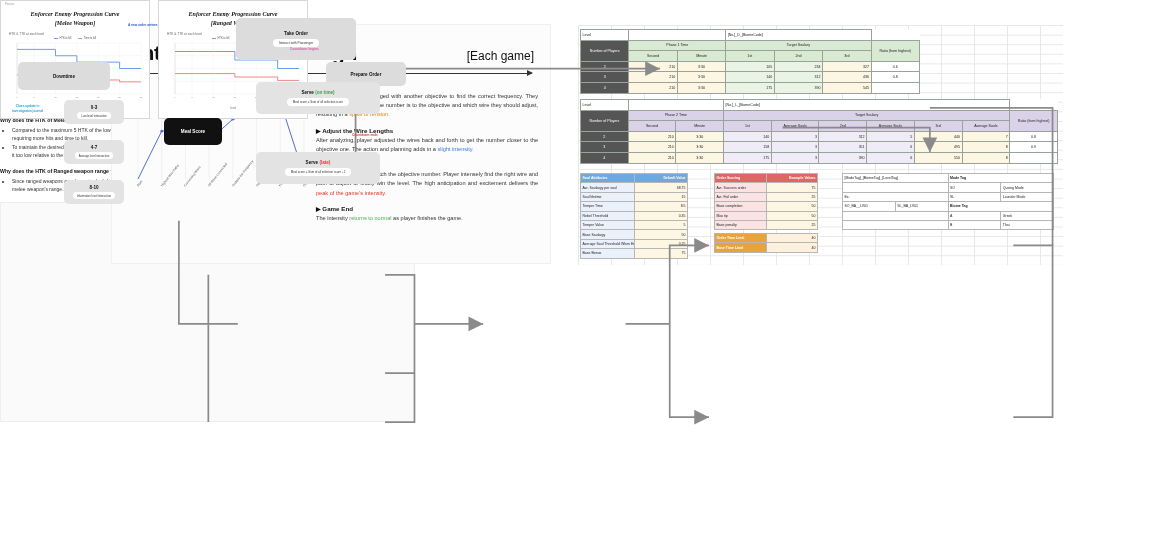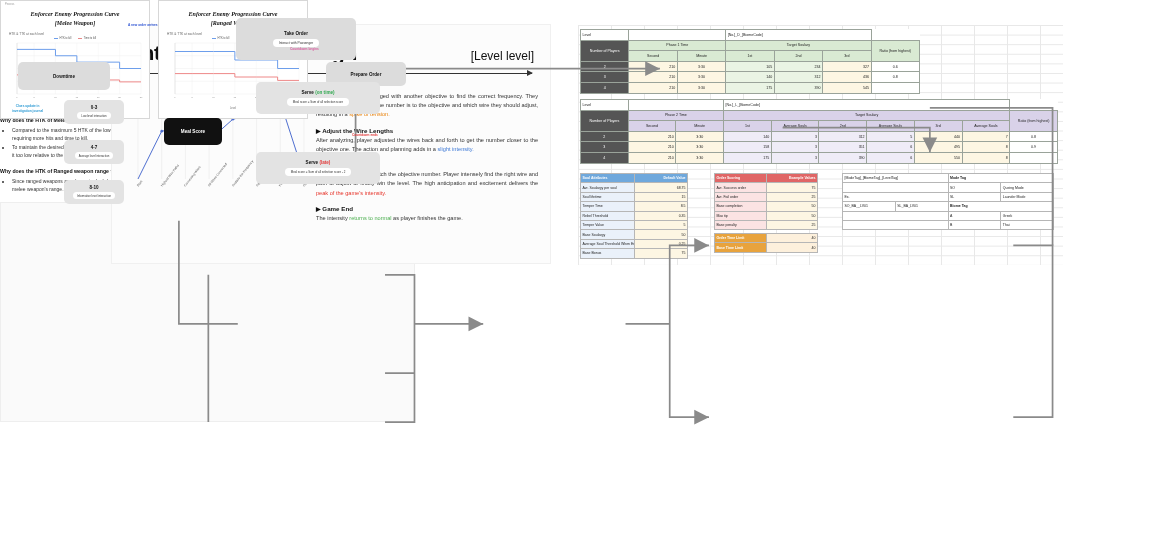--- a/index.html
+++ b/index.html
@@ -86,21 +86,21 @@
   .e-cyan{color:#2f9bd4;}
   .ontime{color:#2fa84f;}
   .late{color:#e23b3b;}
   svg.wires{position:absolute;inset:0;width:100%;height:100%;overflow:visible;}
 </style>
 </head>
 <body>
 
 <div class="panel" id="panelA">
   <div class="title">Intensity Curve Design</div>
-  <div class="eachlevel">[Level level]</div>
+  <div class="eachlevel">[Each game]</div>
   <div class="rule"></div>
 
   <div class="chartbox">
     <svg width="182" height="100" viewBox="0 0 182 100">
       <g id="A-grid">
           <line x1="10" y1="4" x2="10" y2="96" stroke="#e9e9e9" stroke-width=".6"></line>
           <line x1="33.714285714285715" y1="4" x2="33.714285714285715" y2="96" stroke="#e9e9e9" stroke-width=".6"></line>
           <line x1="57.42857142857143" y1="4" x2="57.42857142857143" y2="96" stroke="#e9e9e9" stroke-width=".6"></line>
           <line x1="81.14285714285714" y1="4" x2="81.14285714285714" y2="96" stroke="#e9e9e9" stroke-width=".6"></line>
           <line x1="104.85714285714286" y1="4" x2="104.85714285714286" y2="96" stroke="#e9e9e9" stroke-width=".6"></line>

